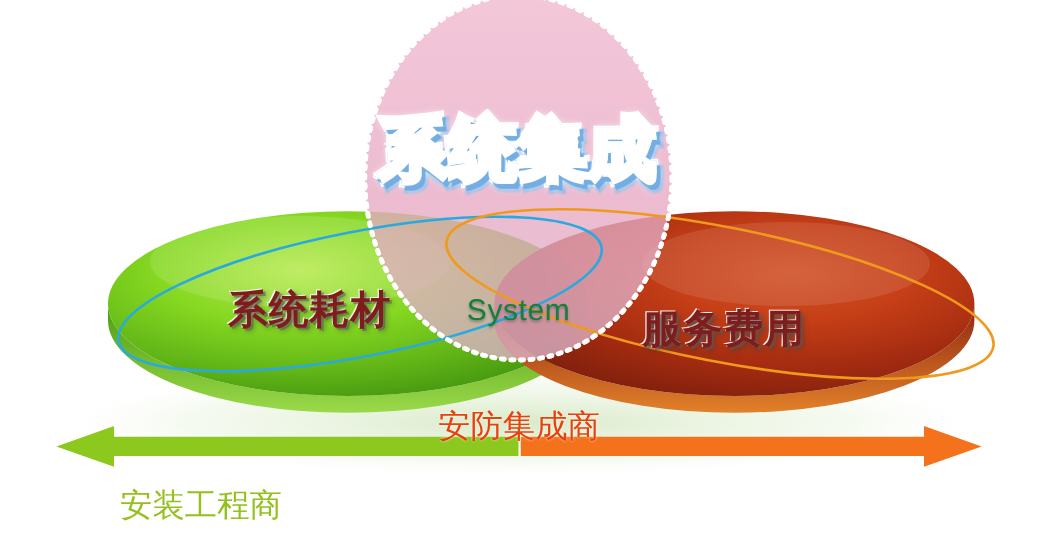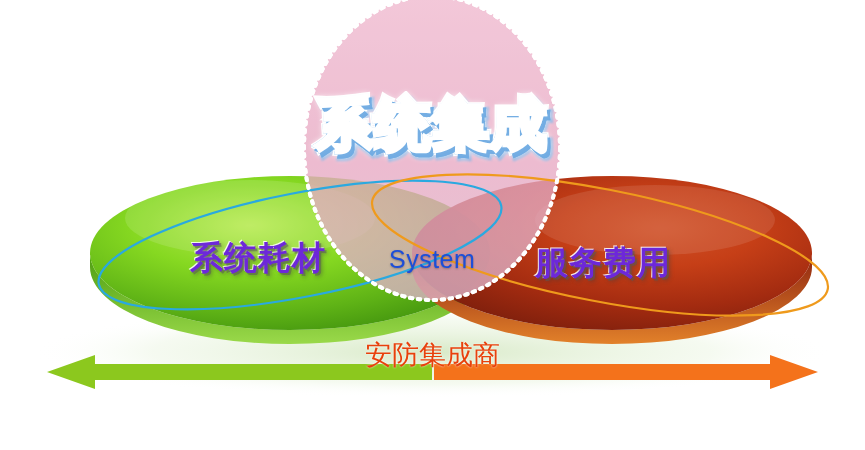--- a/index.html
+++ b/index.html
@@ -43,36 +43,36 @@
     letter-spacing:2px;
     font-weight:bold;
     color:#ffffff;
     -webkit-text-stroke:8px #ffffff;
     filter:drop-shadow(4px 5px 1px rgba(120,175,228,.85));
   }
 
   
   .ell-label{
     font-size:33px;
-    color:#6d28d9;
+    color:#7f1d1d;
     font-weight:bold;
     letter-spacing:1px;
     text-shadow:
        2px 2px 0 rgba(90,90,90,.55),
        3px 3px 4px rgba(60,60,60,.45),
       -1px -1px 0 rgba(255,255,255,.9);
   }
   #lbl-green{left:190px;top:236px;}
-  #lbl-red{left:535px;top:241px;text-align:right;}
+  #lbl-red{left:535px;top:252px;text-align:right;}
 
   
   #lbl-system{
     left:389px;top:245px;
     font-size:25px;font-weight:normal;
-    color:#1d4ed8;
+    color:#15803d;
     letter-spacing:.5px;
     text-shadow:0 1px 2px rgba(80,80,80,.5);
     text-align:center;
   }
 
   
   #arrow-band{position:absolute;left:0;top:352px;width:865px;height:40px;}
 
   
   #cap-center{
@@ -186,15 +186,16 @@
   <div class="lbl" id="title-sysint">系统集成</div>
 
   <div class="lbl ell-label" id="lbl-green">系统耗材</div>
 
   <div class="lbl ell-label" id="lbl-red">服务费用</div>
 
   <div class="lbl" id="lbl-system">System</div>
 
   <div class="lbl" id="cap-center">安防集成商</div>
 
+  <div class="lbl" id="cap-left">安装工程商</div>
 
 
 </div>
 
 </body></html>

